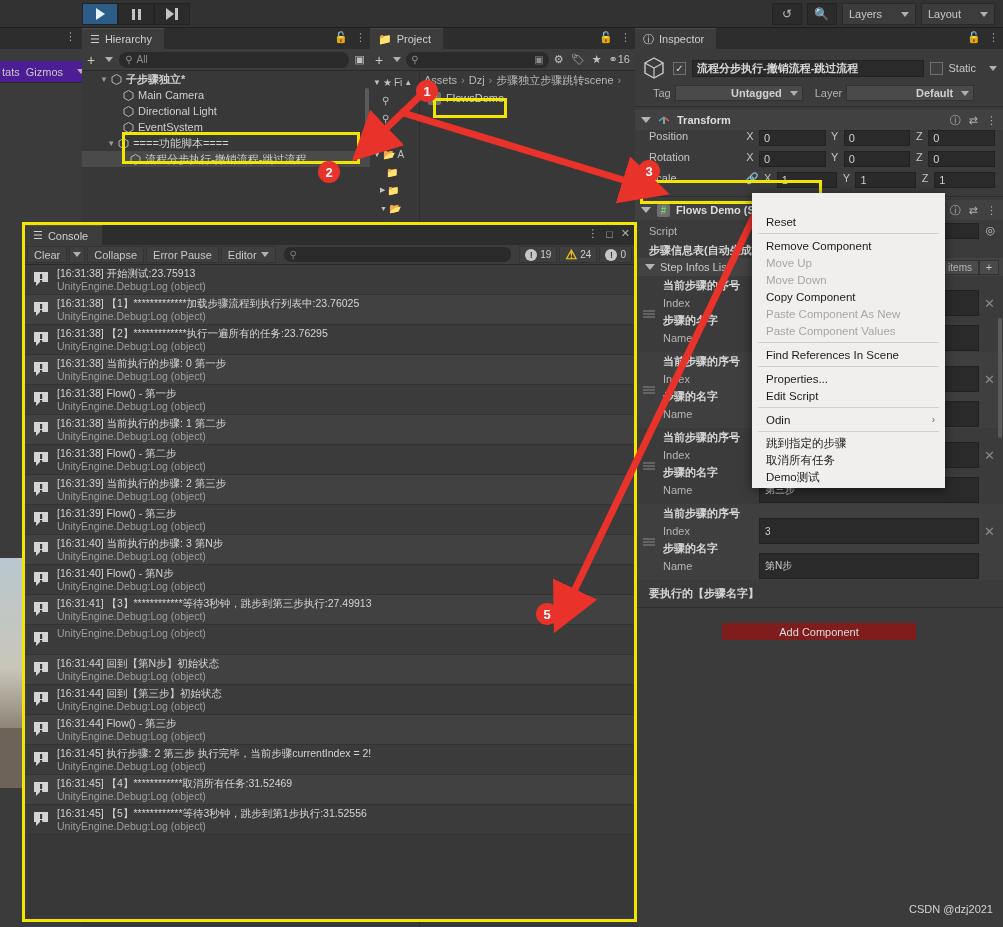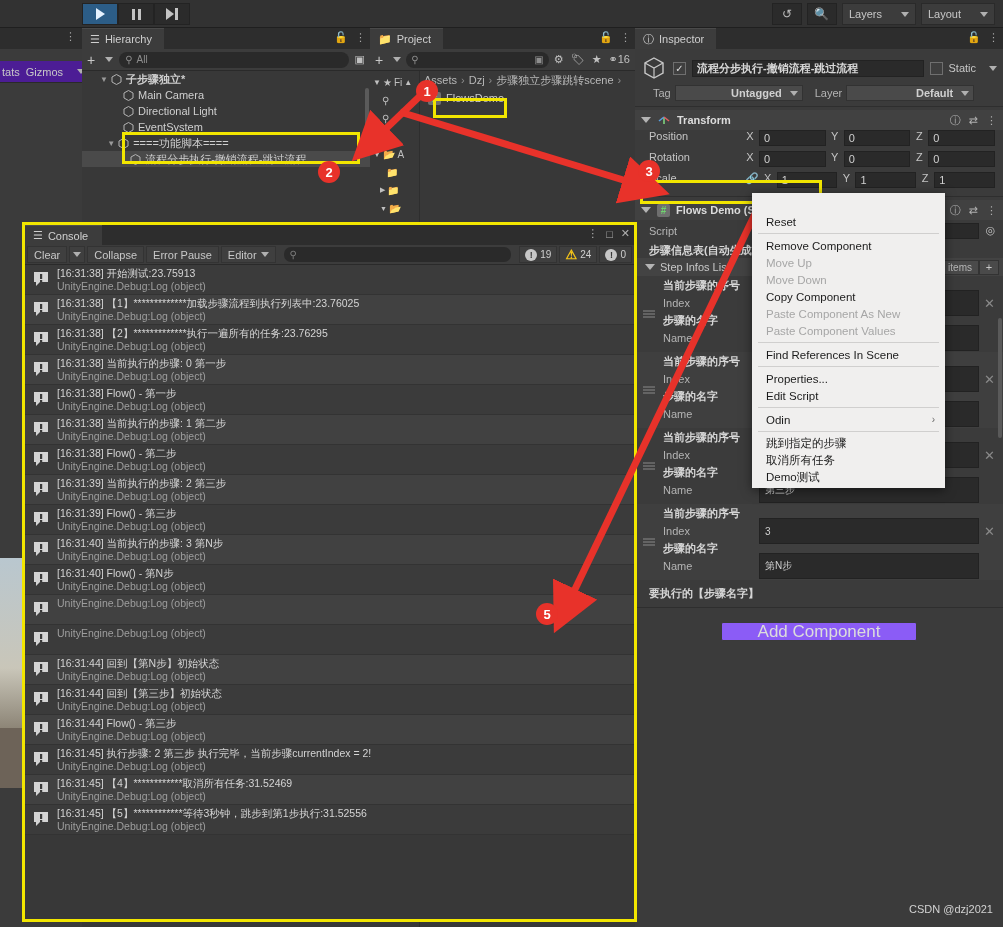--- a/index.html
+++ b/index.html
@@ -115,21 +115,21 @@
   .plus-pill { background:#4a4a4a; border:1px solid #333; height:15px; width:20px; display:flex;align-items:center;justify-content:center; color:#c8c8c8;}
   .step-item { position:relative; padding:2px 0 4px 0;}
   .step-item.alt { background:#3f3f3f;}
   .drag-handle { position:absolute; left:8px; top:50%; transform:translateY(-50%); width:12px;}
   .drag-handle i { display:block; height:1px; background:#8a8a8a; margin:2px 0;}
   .si-label { color:#d6d6d6; font-weight:bold; font-size:11px; padding-left:28px;}
   .si-row { height:20px; display:flex; align-items:center; padding-left:28px; padding-right:24px; gap:6px;}
   .si-name { width:90px; color:#b4b4b4; font-size:11px;}
   .si-input { flex:1; height:16px; background:#2a2a2a; border:1px solid #222; color:#d0d0d0; font-size:10px; display:flex;align-items:center;padding:12px 5px;}
   .si-x { position:absolute; right:8px; color:#8a8a8a; font-size:13px;}
-  .add-comp { margin:14px auto 0 auto; width:196px; height:19px; background:#8b5cf6; border:1px solid #3a3a3a; border-radius:2px; display:flex; align-items:center; justify-content:center; color:#dcdcdc; font-size:17px;}
+  .add-comp { margin:14px auto 0 auto; width:196px; height:19px; background:#7f1d1d; border:1px solid #3a3a3a; border-radius:2px; display:flex; align-items:center; justify-content:center; color:#dcdcdc; font-size:11px;}
   .insp-scroll { position:absolute; right:1px; top:290px; width:4px; height:120px; background:#5a5a5a; border-radius:2px;}
 
   
   #console { left:22px; top:222px; width:615px; height:700px; background:#383838; border:3px solid #f2e600;}
   .c-tabbar { height:20px; background:#2d2d2d; display:flex; align-items:center; position:relative;}
   .c-tab { height:20px; background:#3c3c3c; display:flex; align-items:center; gap:5px; padding:0 14px 0 8px; color:#d0d0d0; font-size:11px; border-top:1px solid #4d4d4d;}
   .c-winbtns { position:absolute; right:4px; top:2px; display:flex; gap:8px; align-items:center; color:#b0b0b0; font-size:11px;}
   .c-toolbar { height:20px; background:#3c3c3c; display:flex; align-items:center; gap:0; border-bottom:1px solid #2a2a2a; padding:0 2px;}
   .c-btn { height:17px; display:flex; align-items:center; padding:0 6px; color:#c8c8c8; font-size:11px; background:#3f3f3f; border:1px solid #333; margin-right:2px;}
   .c-search { flex:1; height:15px; background:#2a2a2a; border-radius:7px; margin:0 6px; display:flex; align-items:center; padding:0 6px; color:#7d7d7d; font-size:10px;}
@@ -729,20 +729,21 @@
             <span class="log-l2">UnityEngine.Debug:Log (object)</span>
           </span>
         </div>
         <div class="log odd">
           <span class="log-ic"><svg width="20" height="20" viewBox="0 0 20 20">
               <path d="M3 3 h14 v10 h-8 l-4 4 v-4 h-2 z" fill="#d4d4d4"></path>
               <rect x="9" y="5" width="2.2" height="5" fill="#3a3a3a"></rect>
               <rect x="9" y="11" width="2.2" height="2" fill="#3a3a3a"></rect>
             </svg></span>
           <span class="log-txt">
+            <span class="log-l1">[16:31:41] 【3】************等待3秒钟，跳步到第三步执行:27.49913</span>
             <span class="log-l2">UnityEngine.Debug:Log (object)</span>
           </span>
         </div>
         <div class="log even">
           <span class="log-ic"><svg width="20" height="20" viewBox="0 0 20 20">
               <path d="M3 3 h14 v10 h-8 l-4 4 v-4 h-2 z" fill="#d4d4d4"></path>
               <rect x="9" y="5" width="2.2" height="5" fill="#3a3a3a"></rect>
               <rect x="9" y="11" width="2.2" height="2" fill="#3a3a3a"></rect>
             </svg></span>
           <span class="log-txt">

